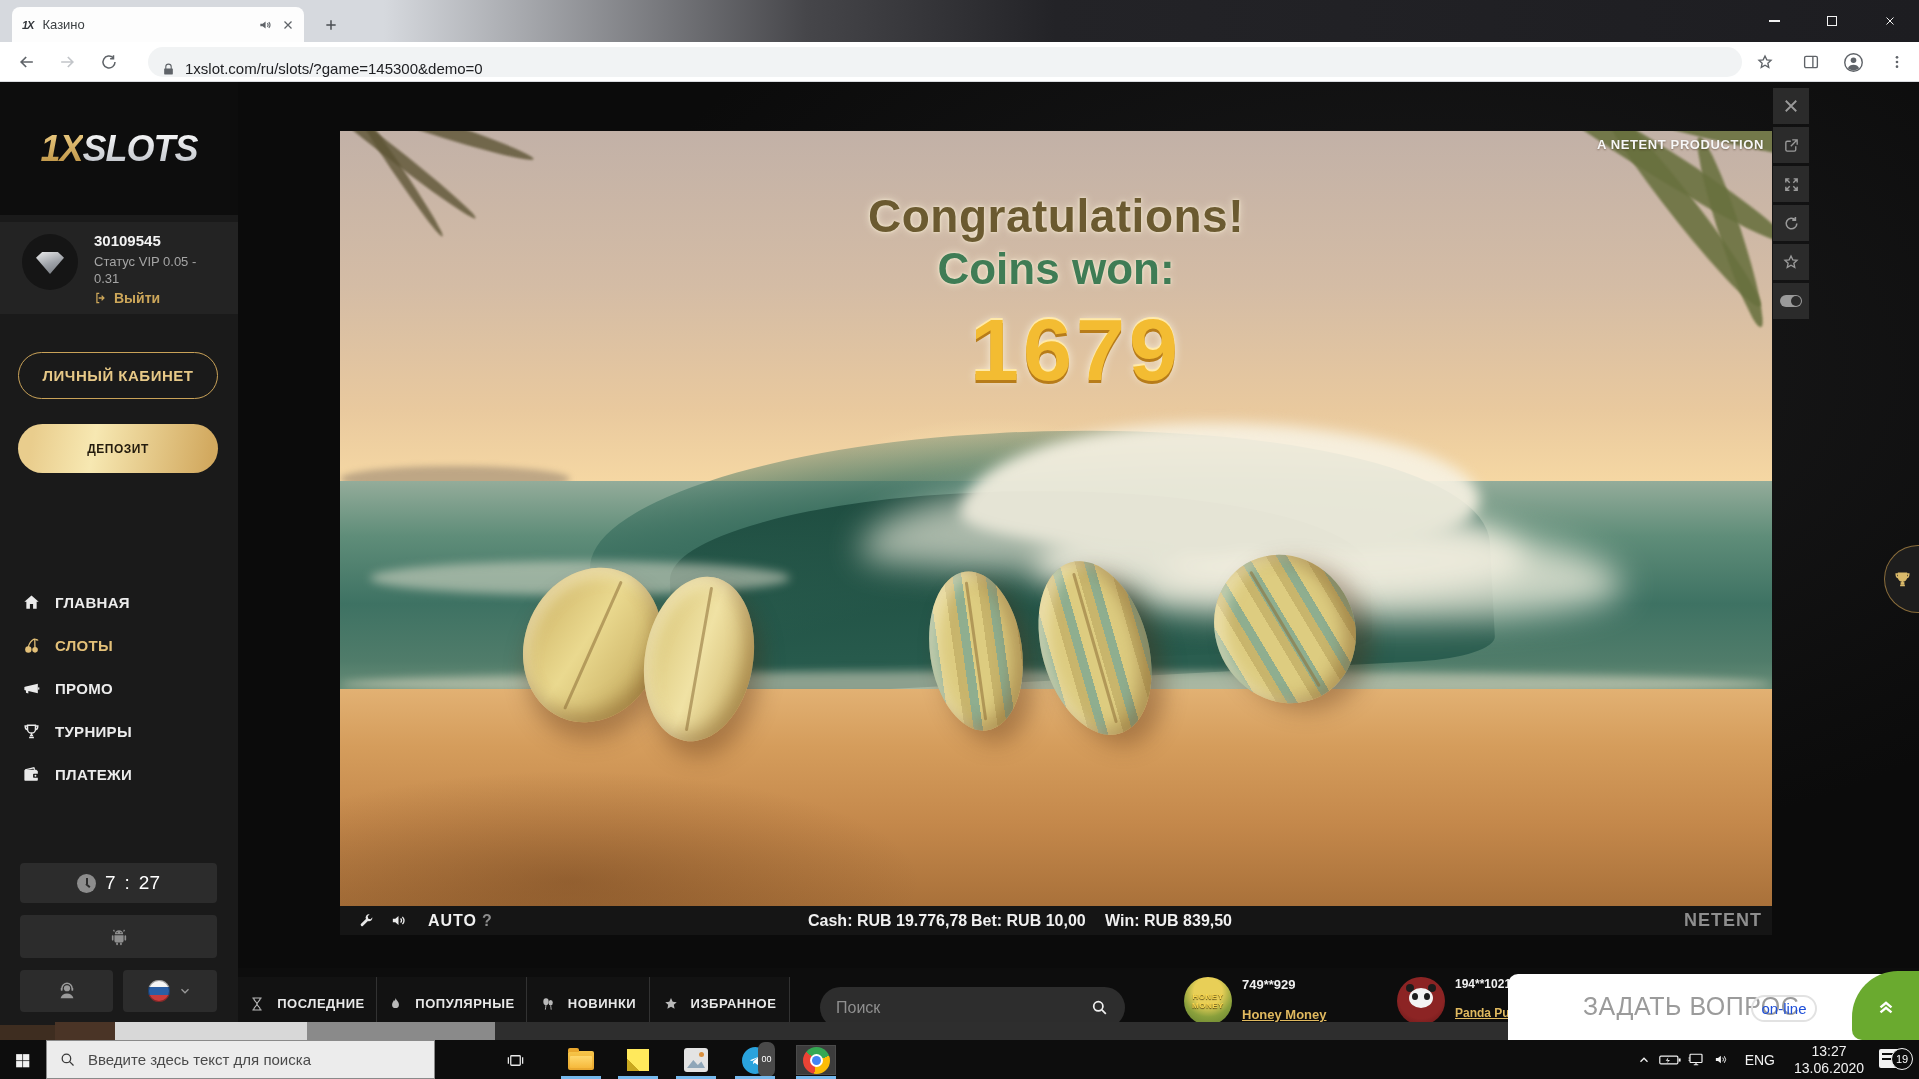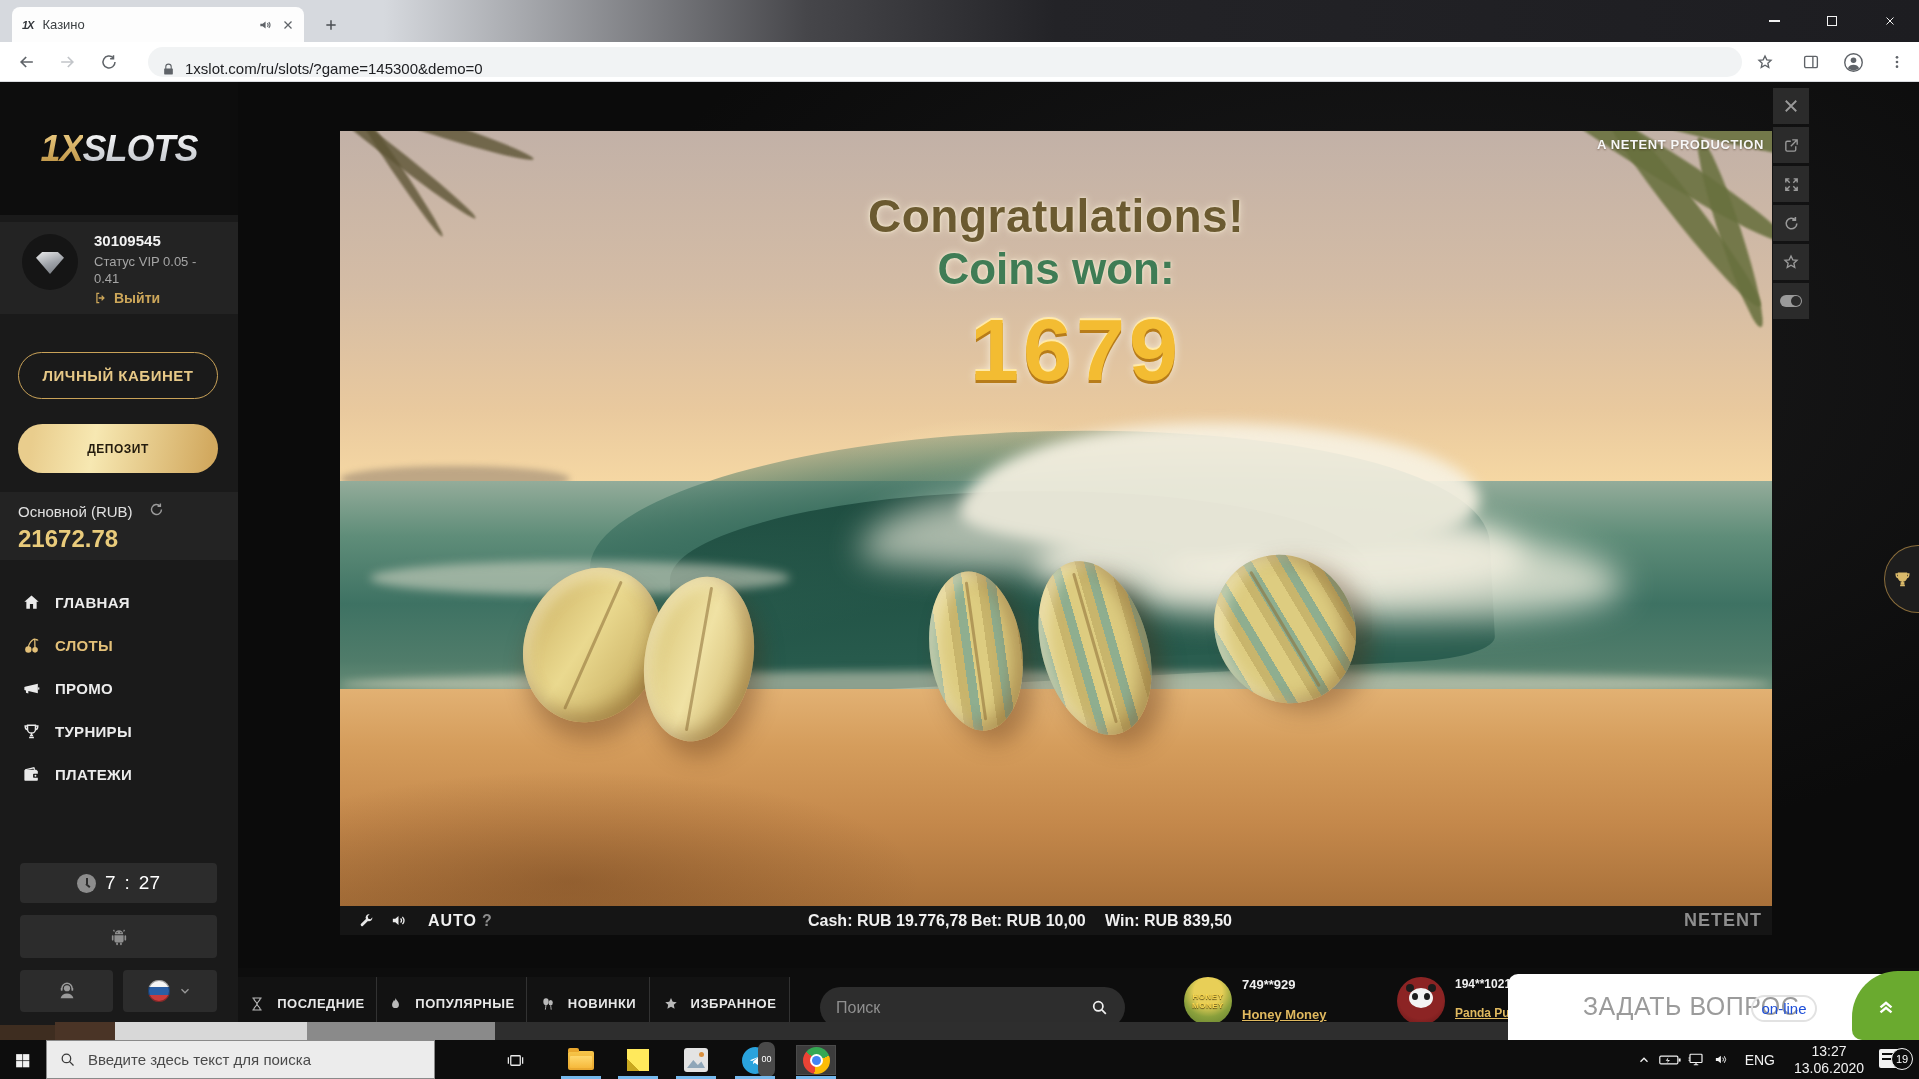--- a/index.html
+++ b/index.html
@@ -307,46 +307,37 @@
     <aside class="sidebar">
       <div class="logo-block">
         <span class="logo"><span class="l1">1X</span><span class="l2">SLOTS</span></span>
       </div>
       <div class="profile-block">
         <div class="avatar">
             <div class="gem"></div>
           </div>
         <div class="uid">30109545</div>
         <div class="ustatus">
-          <span>Статус VIP 0.05 -</span><br><span>0.41</span>
+          <span>Статус VIP 0.05 -</span><br><span>0.31</span>
         </div>
         <div class="logout">
           <span class="ic">
             <svg width="14" height="14" viewBox="0 0 24 24" fill="none" stroke="#cda75a" stroke-width="2.2">
                 <path d="M9 4H5v16h4M13 8l4 4-4 4M8 12h9"></path>
               </svg>
           </span>
           <span>Выйти</span>
         </div>
       </div>
       <div class="btn-account">
           <span>ЛИЧНЫЙ КАБИНЕТ</span>
         </div>
       <div class="btn-deposit">
           <span>ДЕПОЗИТ</span>
         </div>
-      <div class="balance-block">
-        <span class="bal-label">Основной (RUB)</span>
-        <span class="bal-refresh ic">
-          <svg width="17" height="17" viewBox="0 0 24 24" fill="none" stroke="currentColor" stroke-width="2">
-              <path d="M19 12a7 7 0 1 1-2-4.9M17.5 3.5v4h-4"></path>
-            </svg>
-        </span>
-        <span class="bal-value">21672.78</span>
-      </div>
       <nav class="nav-list">
         <div class="nav-item">
           <span class="ic">
             <svg width="19" height="19" viewBox="0 0 24 24" fill="currentColor">
                 <path d="M12 3l9 8h-2.5v9H14v-6h-4v6H5.5v-9H3z"></path>
               </svg>
           </span>
             <span>ГЛАВНАЯ</span>
         </div>
         <div class="nav-item active">

